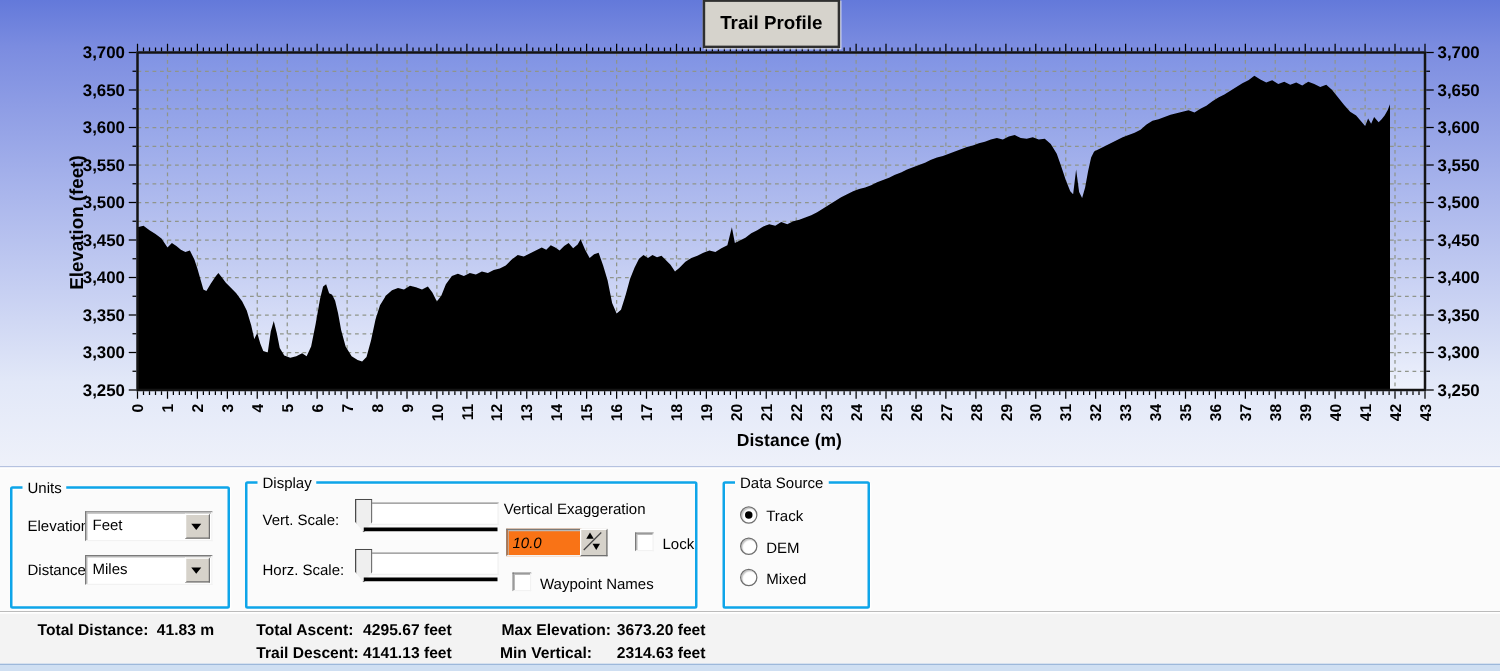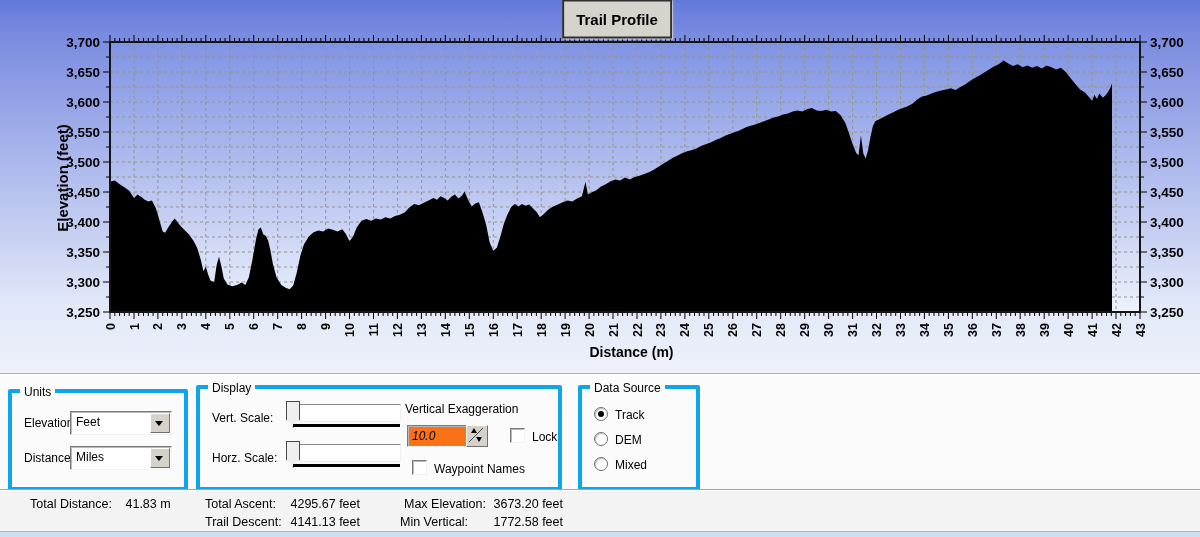--- a/index.html
+++ b/index.html
@@ -27,21 +27,21 @@
     position:absolute;left:625px;top:352px;transform:translate(-50%,-50%);
     font-size:14px;font-weight:bold;white-space:nowrap;padding-left:13px;
   }
   svg text{font-family:"Liberation Sans",sans-serif;}
   
   .controls{
     position:absolute;left:0;top:374px;width:1200px;height:115px;
     background:#fbfbfb;border-top:1px solid #ffffff;font-size:12px;
   }
   .groupbox{
-    position:absolute;border:4px solid #0ea5e9;border-radius:2px;
+    position:absolute;border:2px solid #0ea5e9;border-radius:2px;
     box-shadow:inset 1px 1px 0 #ffffff,1px 1px 0 #ffffff;
   }
   .groupbox-title{
     position:absolute;top:-8px;left:8px;background:#fbfbfb;padding:0 4px;line-height:14px;
   }
   .ctl-label{position:absolute;white-space:nowrap;}
   
   .combo{
     position:absolute;width:100px;height:22px;background:#fff;
     border:1px solid;border-color:#7a7a7a #f2f2f2 #f2f2f2 #7a7a7a;
@@ -94,21 +94,21 @@
     vertical-align:-2px;margin-right:7px;position:relative;
   }
   .radio.selected::after{
     content:"";position:absolute;left:3px;top:3px;width:6px;height:6px;border-radius:50%;background:#000;
   }
   
   .status-divider{position:absolute;left:0;top:489px;width:1200px;height:2px;
     background:linear-gradient(#a6a6a6 50%,#ffffff 50%);}
   .statusbar{position:absolute;left:0;top:491px;width:1200px;height:40px;background:#f3f3f3;font-size:12.5px;}
   .status-col{position:absolute;top:6px;}
-  .status-row{height:18px;white-space:nowrap;}
+  .status-row{height:18px;white-space:nowrap;font-weight:bold;}
   .status-label{display:inline-block;}
   .bottom-strip{position:absolute;left:0;top:531px;width:1200px;height:6px;
     background:#cfdff2;border-top:1px solid #9db8da;}
 </style>
 </head>
 <body>
 
 <div class="window">
 
   <div class="chart-region">
@@ -750,18 +750,18 @@
         <span>4141.13 feet</span>
       </div>
     </div>
     <div class="status-col" style="left:400px;">
       <div class="status-row">
         <span class="status-label" style="width:90px;text-align:center;">Max Elevation:</span>
         <span>3673.20 feet</span>
       </div>
       <div class="status-row">
         <span class="status-label" style="width:90px;">Min Vertical:</span>
-        <span>1772.58 feet</span>
+        <span>2314.63 feet</span>
       </div>
     </div>
   </div>
   <div class="bottom-strip"></div>
 </div>
 
 </body></html>

